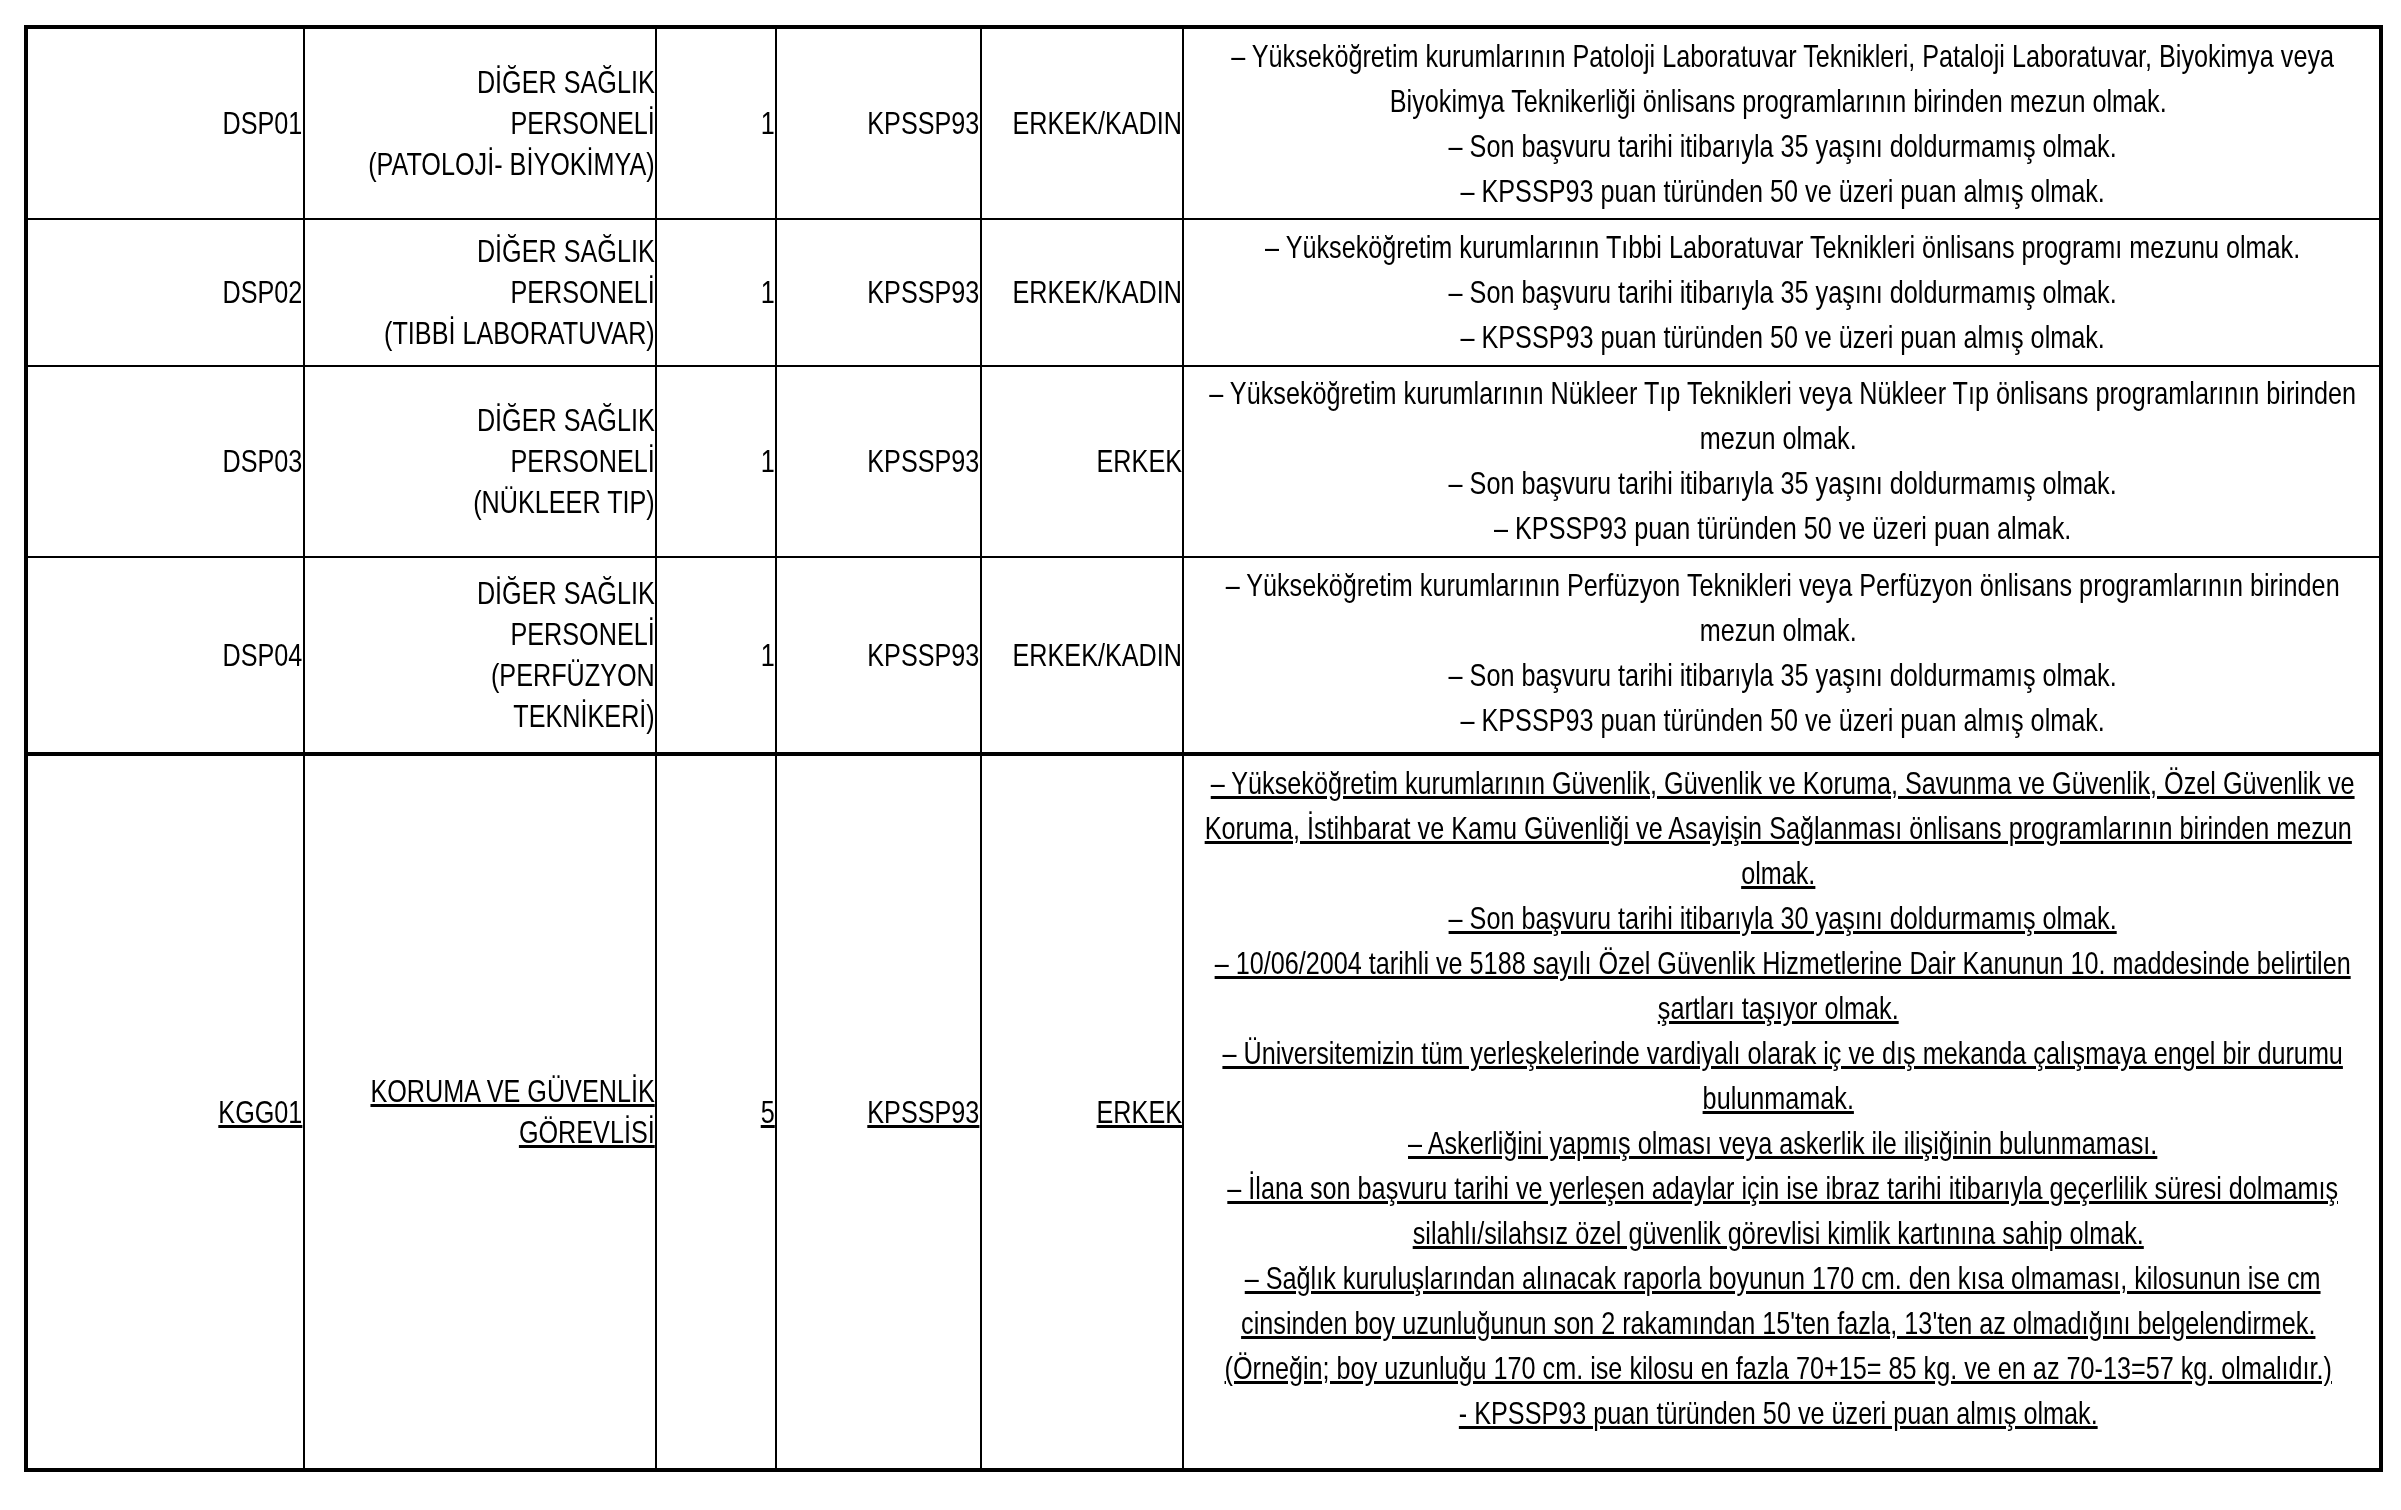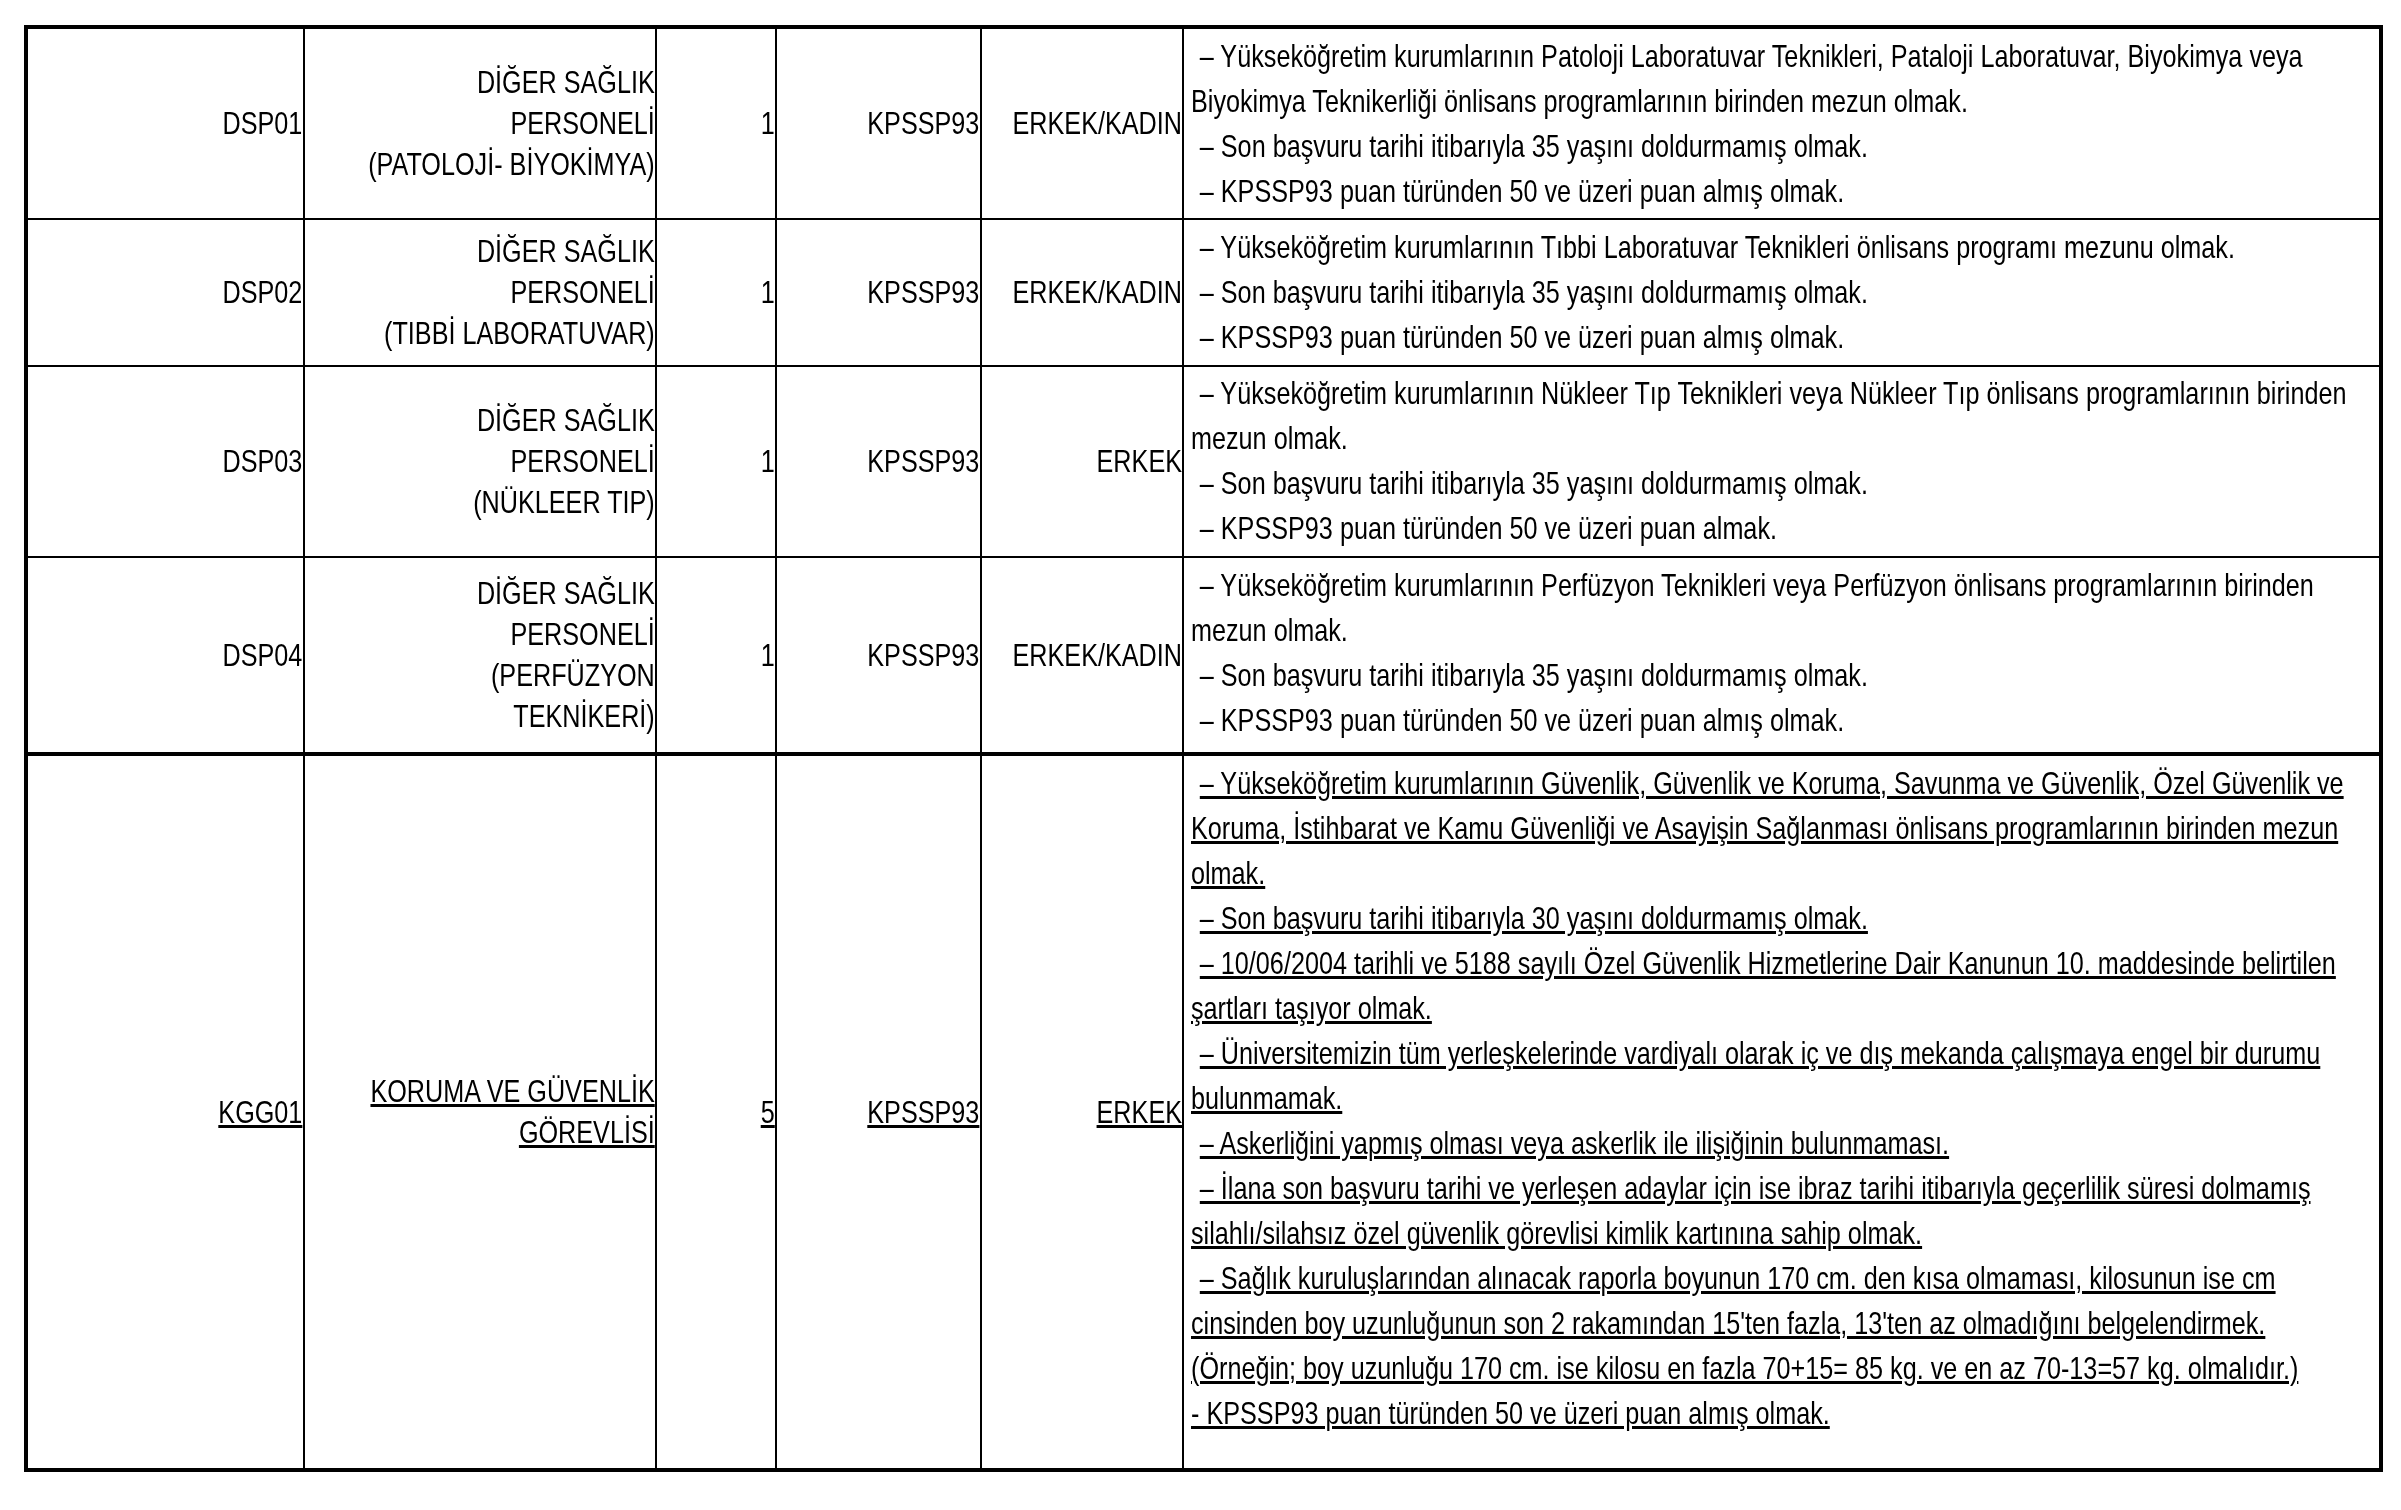--- a/index.html
+++ b/index.html
@@ -42,21 +42,21 @@
     width: 125%;
     margin-left: -12.5%;
     transform: scaleX(0.8);
     transform-origin: center;
     font-size: 31.5px;
     line-height: 41px;
     white-space: pre-line;
   }
   td.req {
     vertical-align: top;
-    text-align: left;
+    text-align: center;
     padding: 4.7px 12.6px 4.7px 7.9px;
   }
   .sq-left {
     width: 125%;
     transform: scaleX(0.8);
     transform-origin: left top;
   }
   .sq-left p {
     margin: 0;
     font-size: 31.5px;

